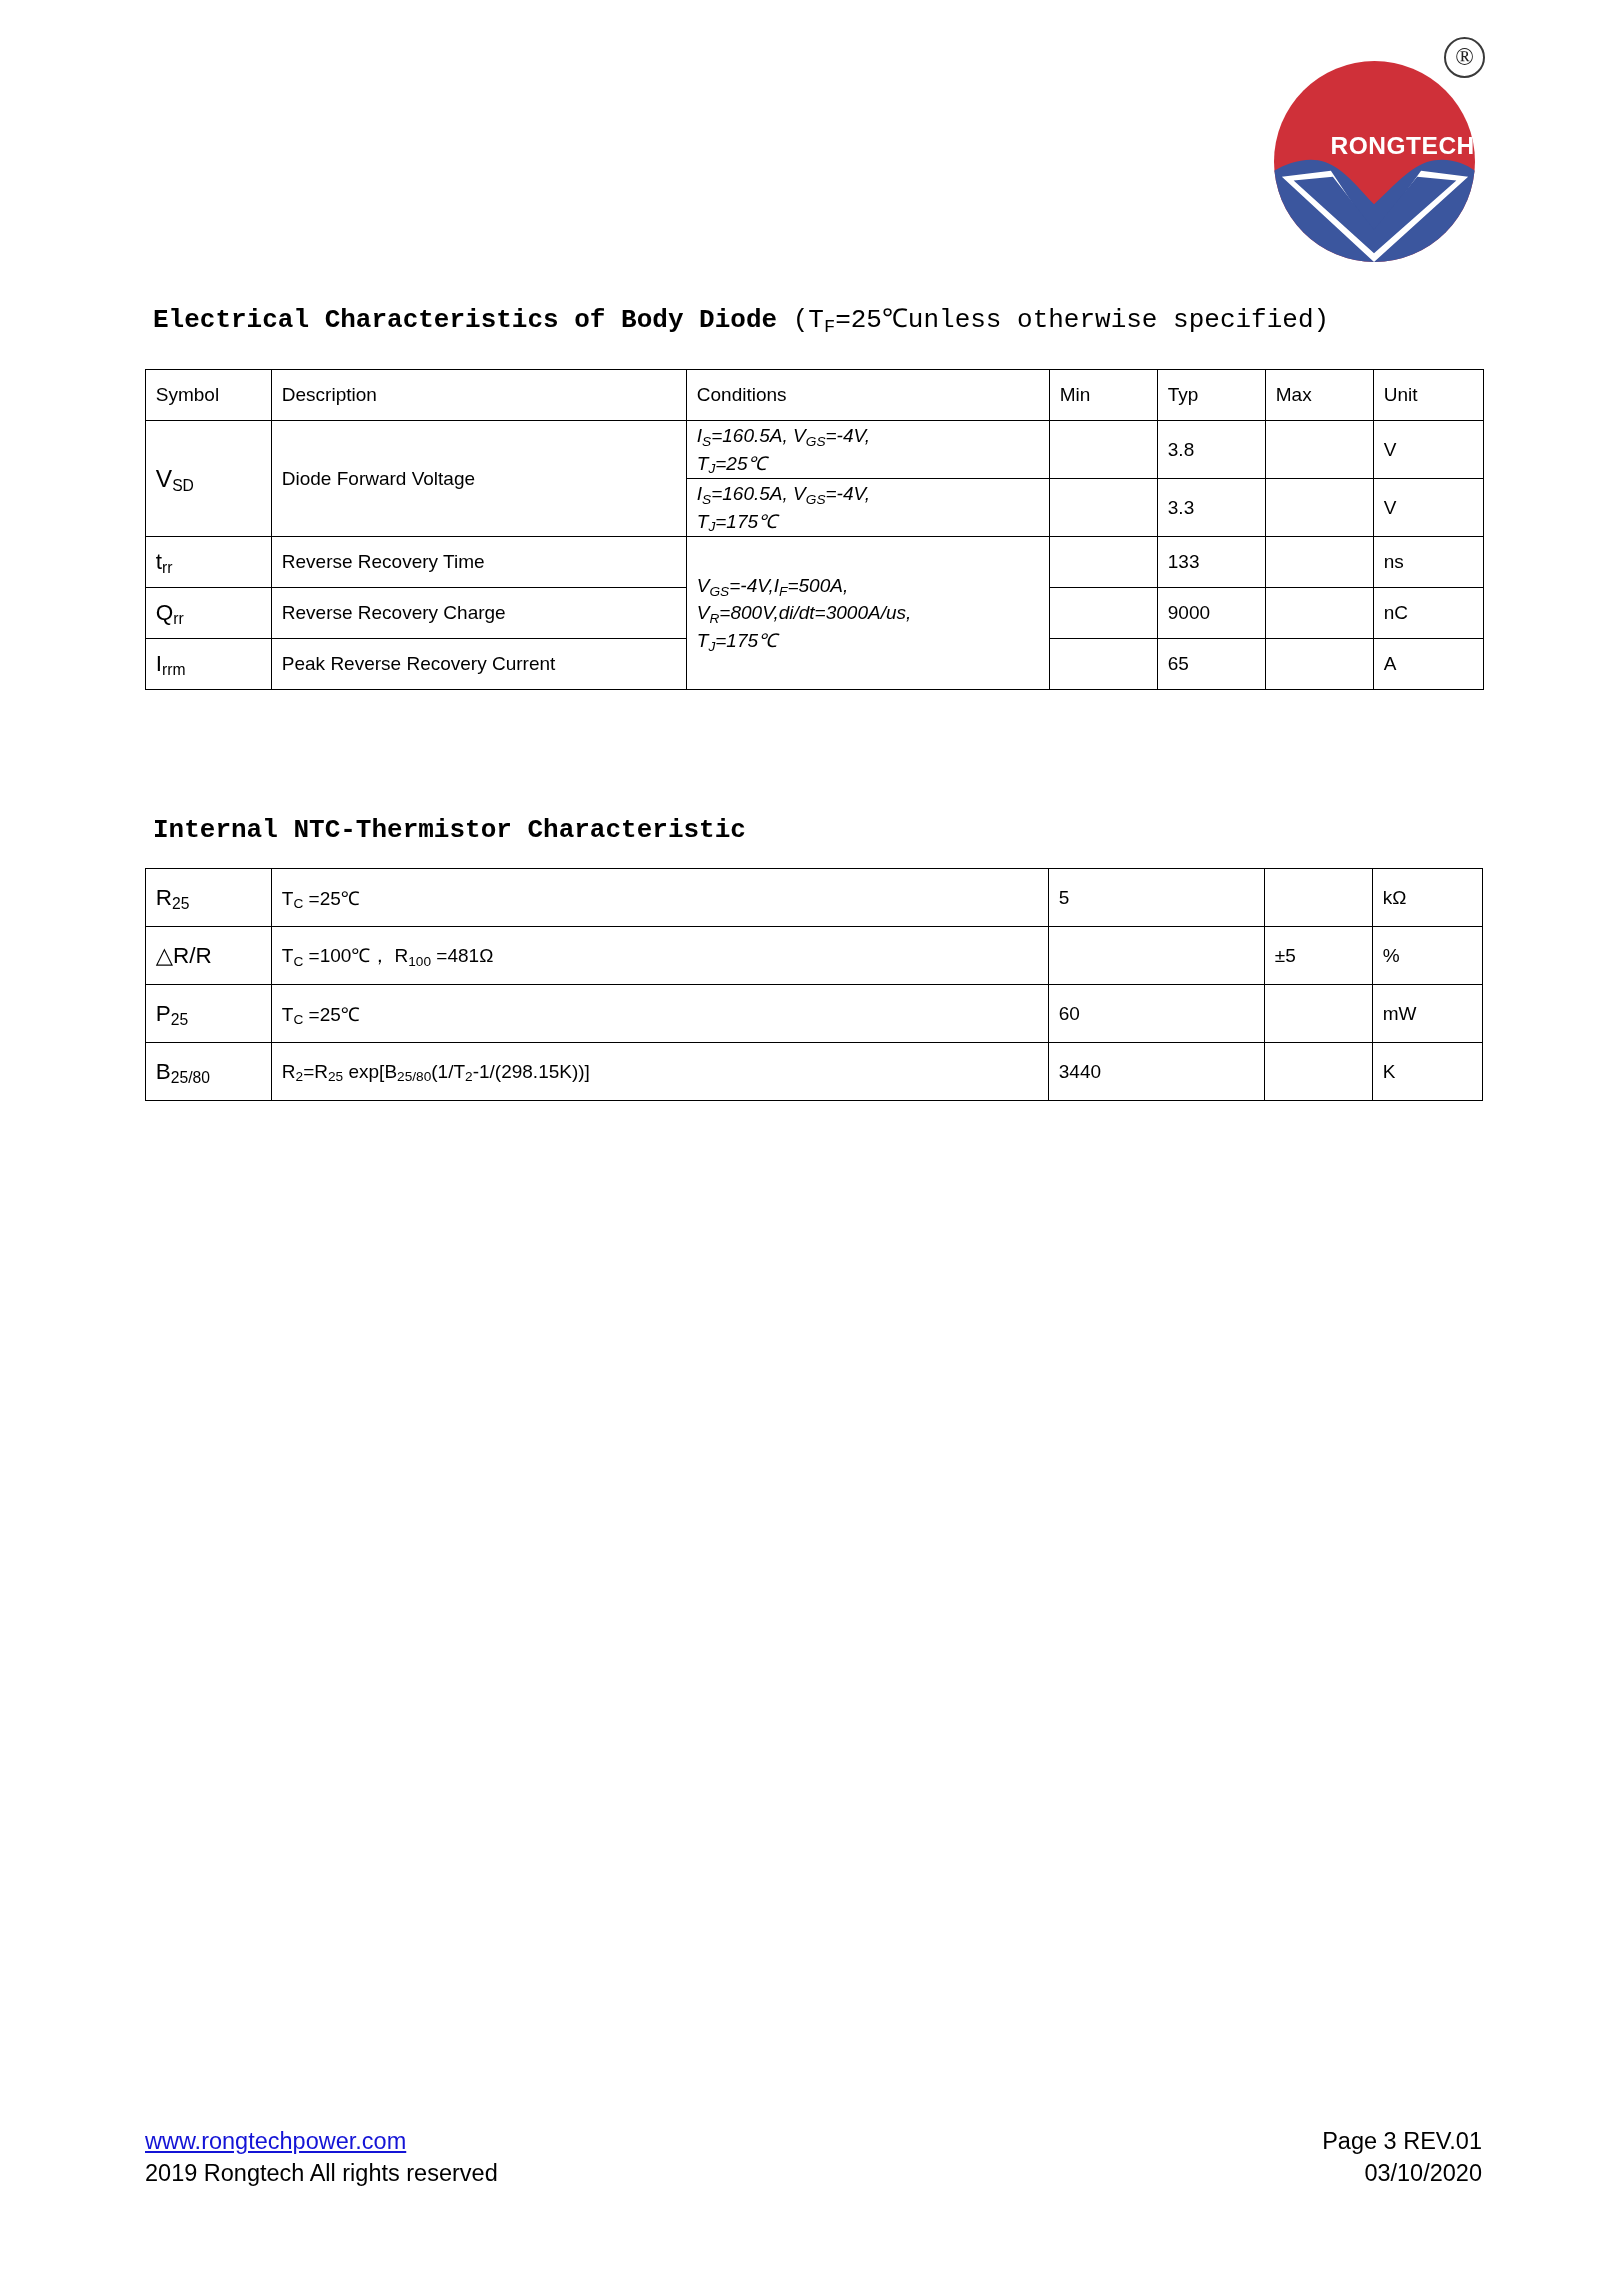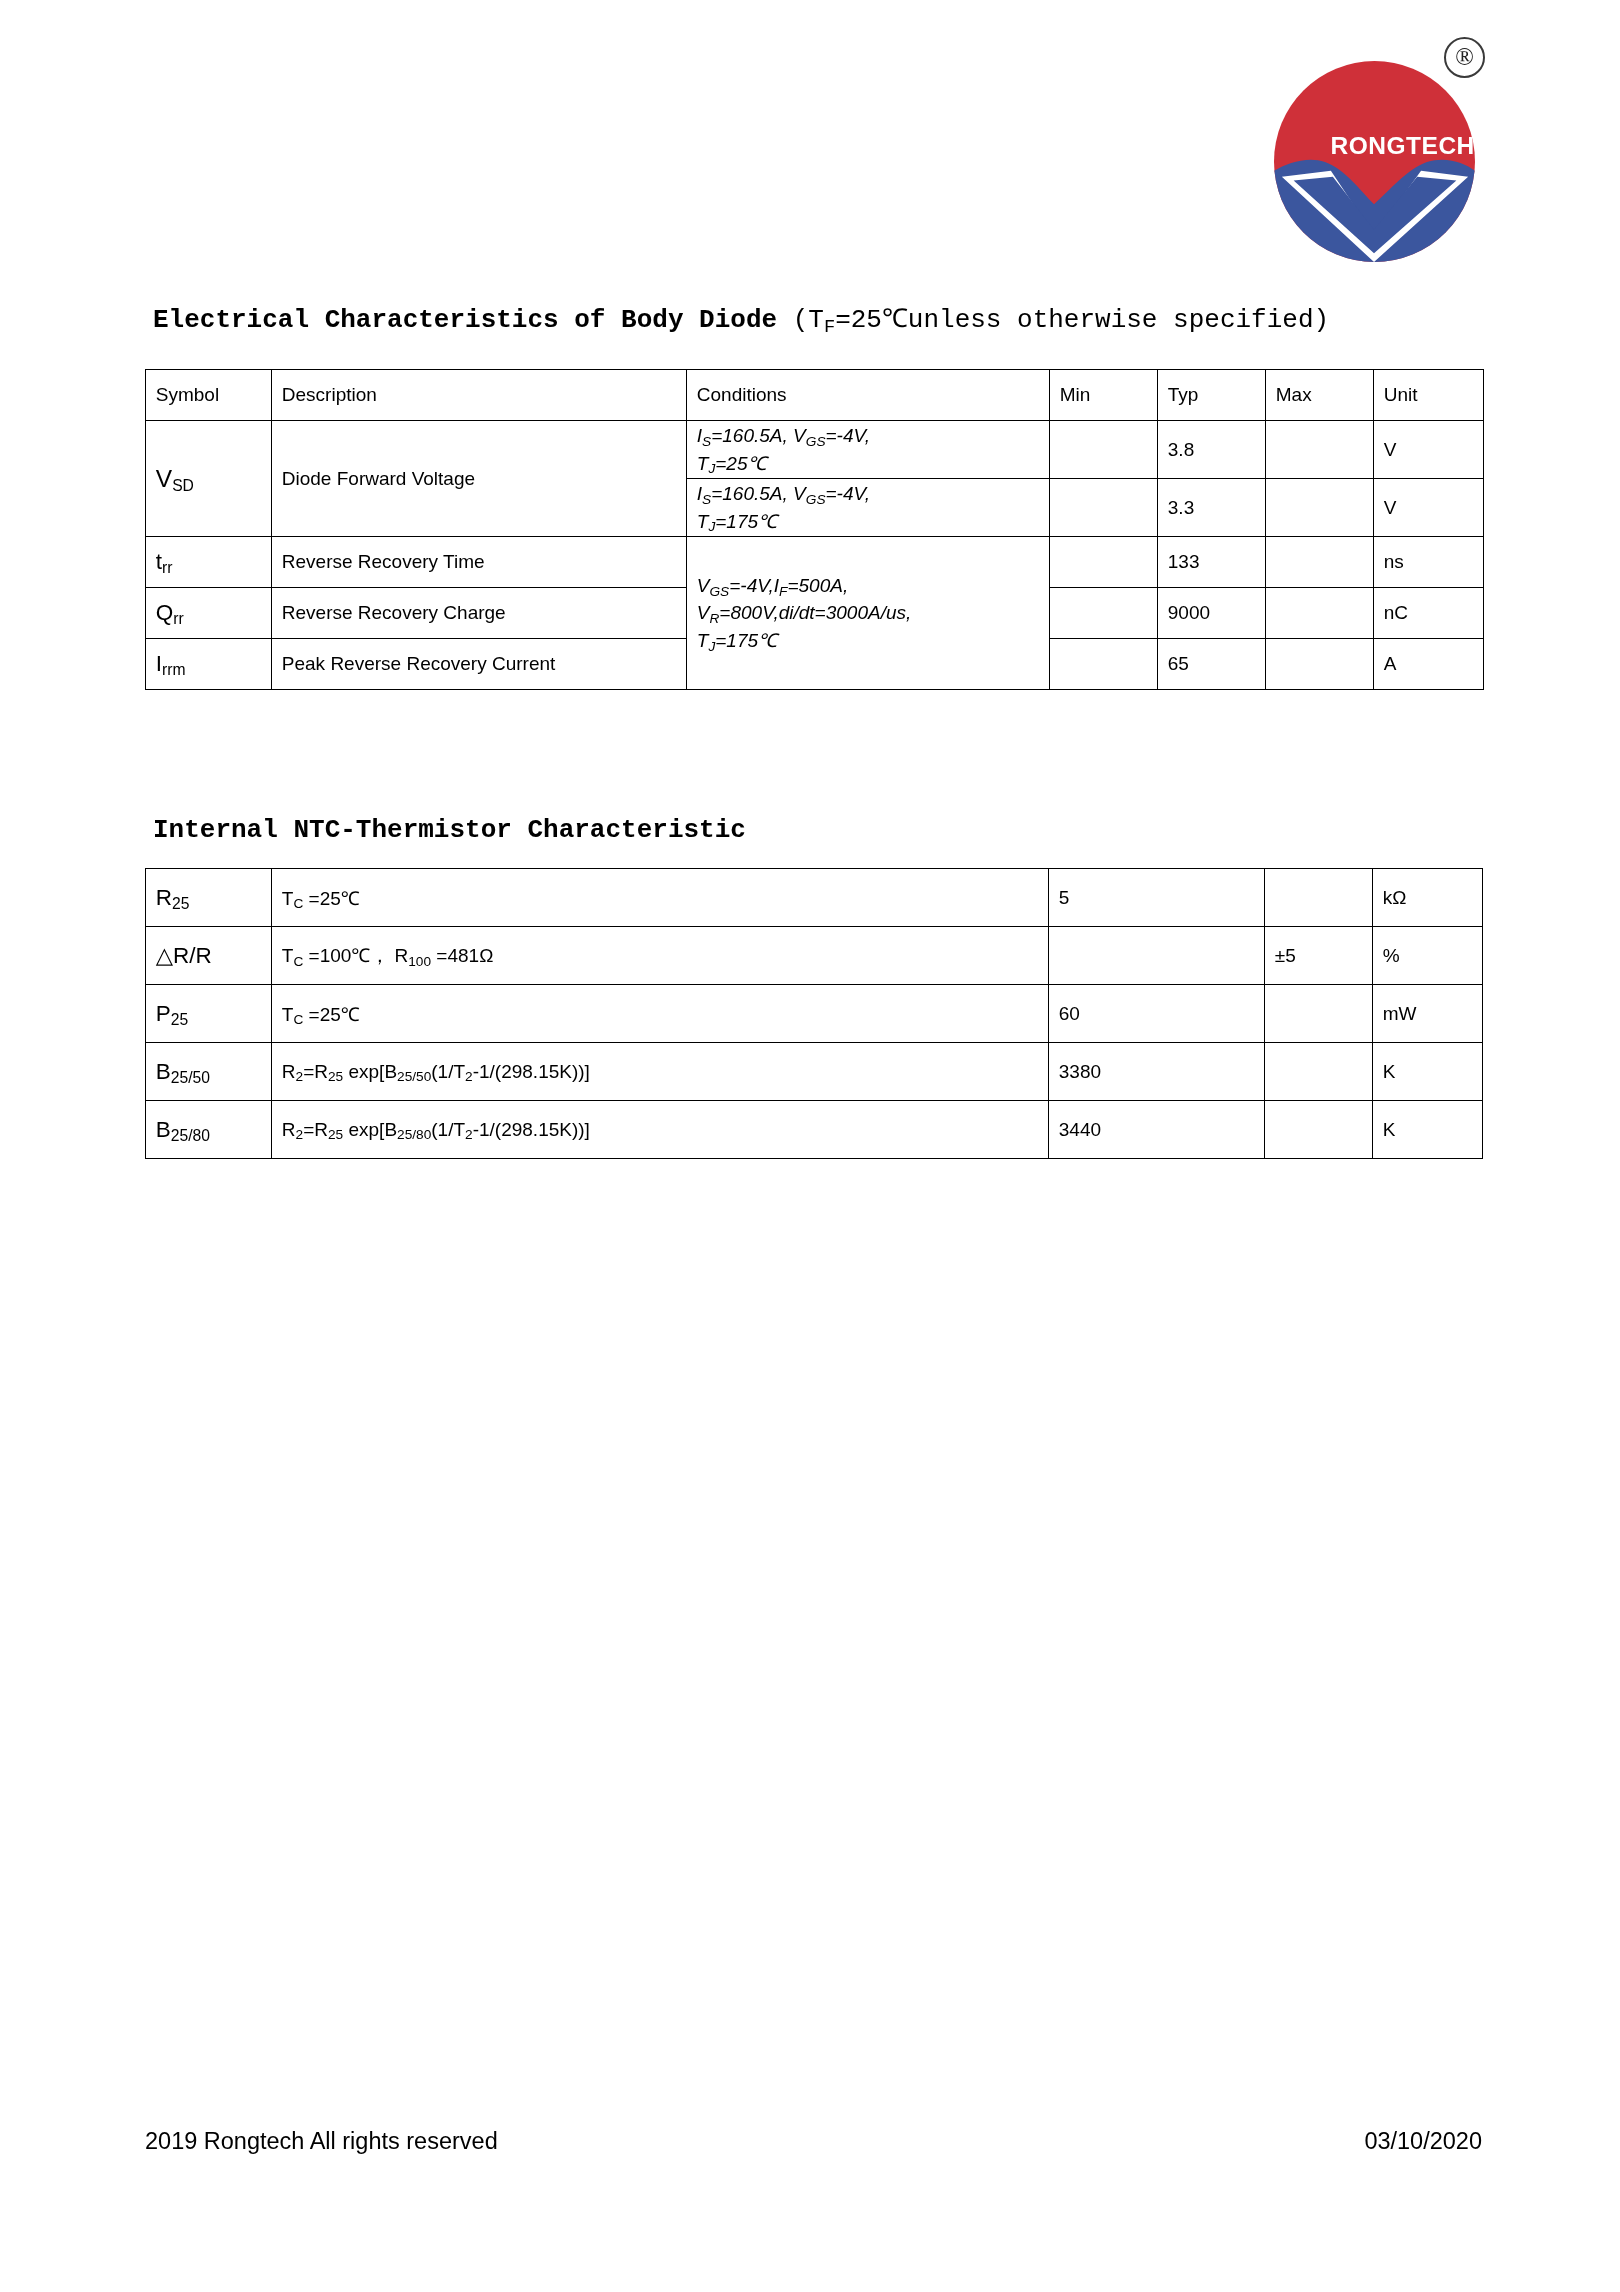--- a/index.html
+++ b/index.html
@@ -286,40 +286,35 @@
         <td>
           <span style="font-size:22.5px">P</span><sub style="font-size:15.7px">25</sub>
         </td>
         <td><span>T</span><sub>C</sub><span> =25℃</span><sub></sub><span></span></td>
         <td class="ctr">60</td>
         <td class="ctr"></td>
         <td class="ctr">mW</td>
       </tr>
       <tr style="height:58px">
         <td>
-          <span style="font-size:22.5px">B</span><sub style="font-size:15.7px">25/50</sub>
-        </td>
-        <td><span>R</span><sub>2</sub><span>=R</span><sub>25</sub><span> exp[B</span><sub>25/50</sub><span>(1/T</span><sub>2</sub><span>-1/(298.15K))]</span></td>
-        <td class="ctr">3380</td>
-        <td class="ctr"></td>
-        <td class="ctr">K</td>
-      </tr>
-      <tr style="height:58px">
-        <td>
           <span style="font-size:22.5px">B</span><sub style="font-size:15.7px">25/80</sub>
         </td>
         <td><span>R</span><sub>2</sub><span>=R</span><sub>25</sub><span> exp[B</span><sub>25/80</sub><span>(1/T</span><sub>2</sub><span>-1/(298.15K))]</span></td>
         <td class="ctr">3440</td>
         <td class="ctr"></td>
         <td class="ctr">K</td>
       </tr>
     </tbody>
   </table>
 
   <div class="footer">
+    <div class="footer-row">
+      <a class="footer-left site-link" href="#">www.rongtechpower.com</a>
+      <span class="footer-right">Page 3  REV.01</span>
+    </div>
     <div class="footer-row">
       <span class="footer-left">2019 Rongtech All rights reserved</span>
       <span class="footer-right">03/10/2020</span>
     </div>
   </div>
 
 </div>
 
 
 </body></html>

